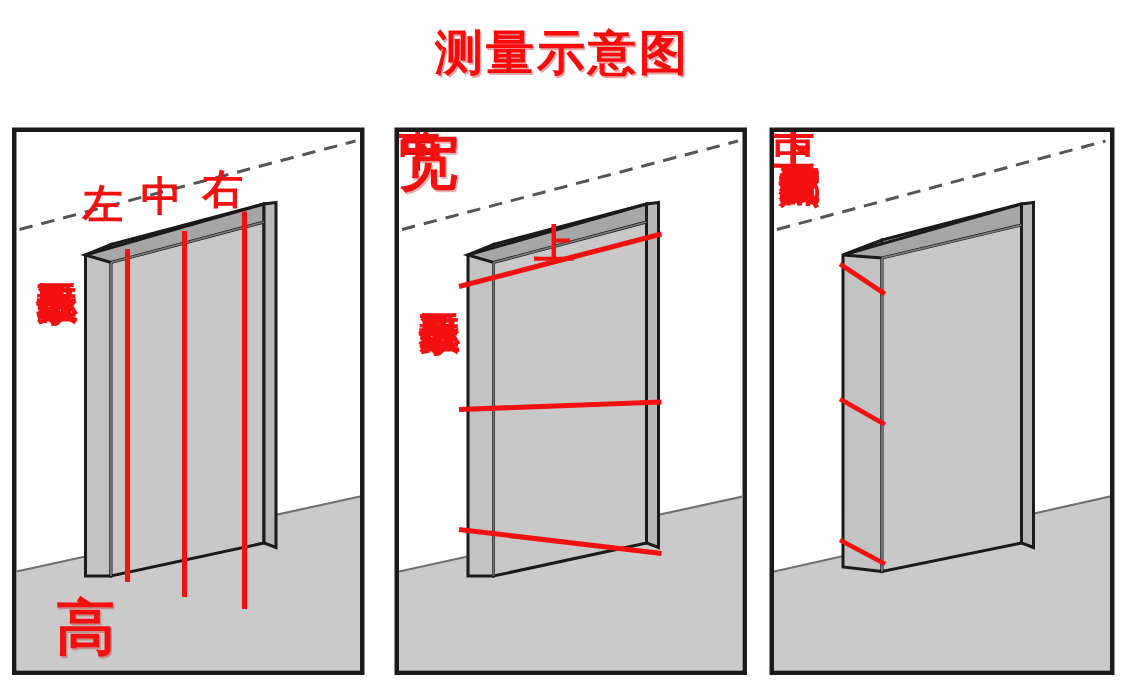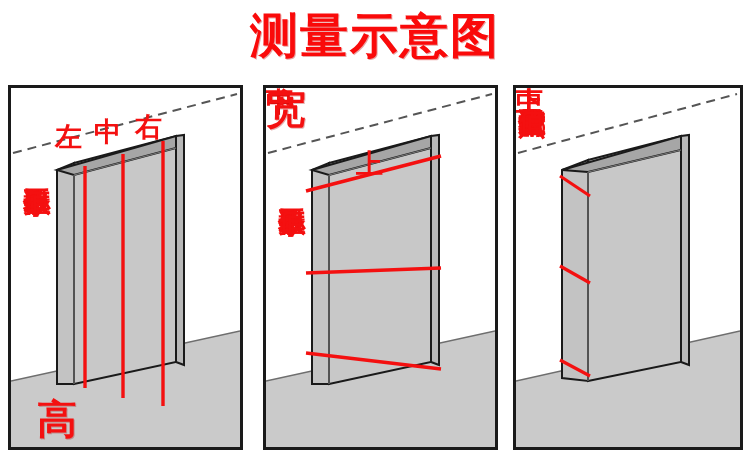--- a/index.html
+++ b/index.html
@@ -15,21 +15,21 @@
     font-family: "DejaVu Sans", "Liberation Sans", sans-serif;
   }
 
   #page-title {
     position: absolute;
     left: 0;
     top: 2px;
     width: 750px;
     text-align: center;
     color: #fa0a0a;
-    font-size: 48px;
+    font-size: 32px;
     font-weight: bold;
     letter-spacing: 2px;
     line-height: 66px;
     font-family: "DejaVu Sans", "Liberation Sans", sans-serif;
     white-space: nowrap;
     text-shadow: 1px 1px 0 rgba(190,0,0,0.35);
   }
 
   .panel {
     position: absolute;

